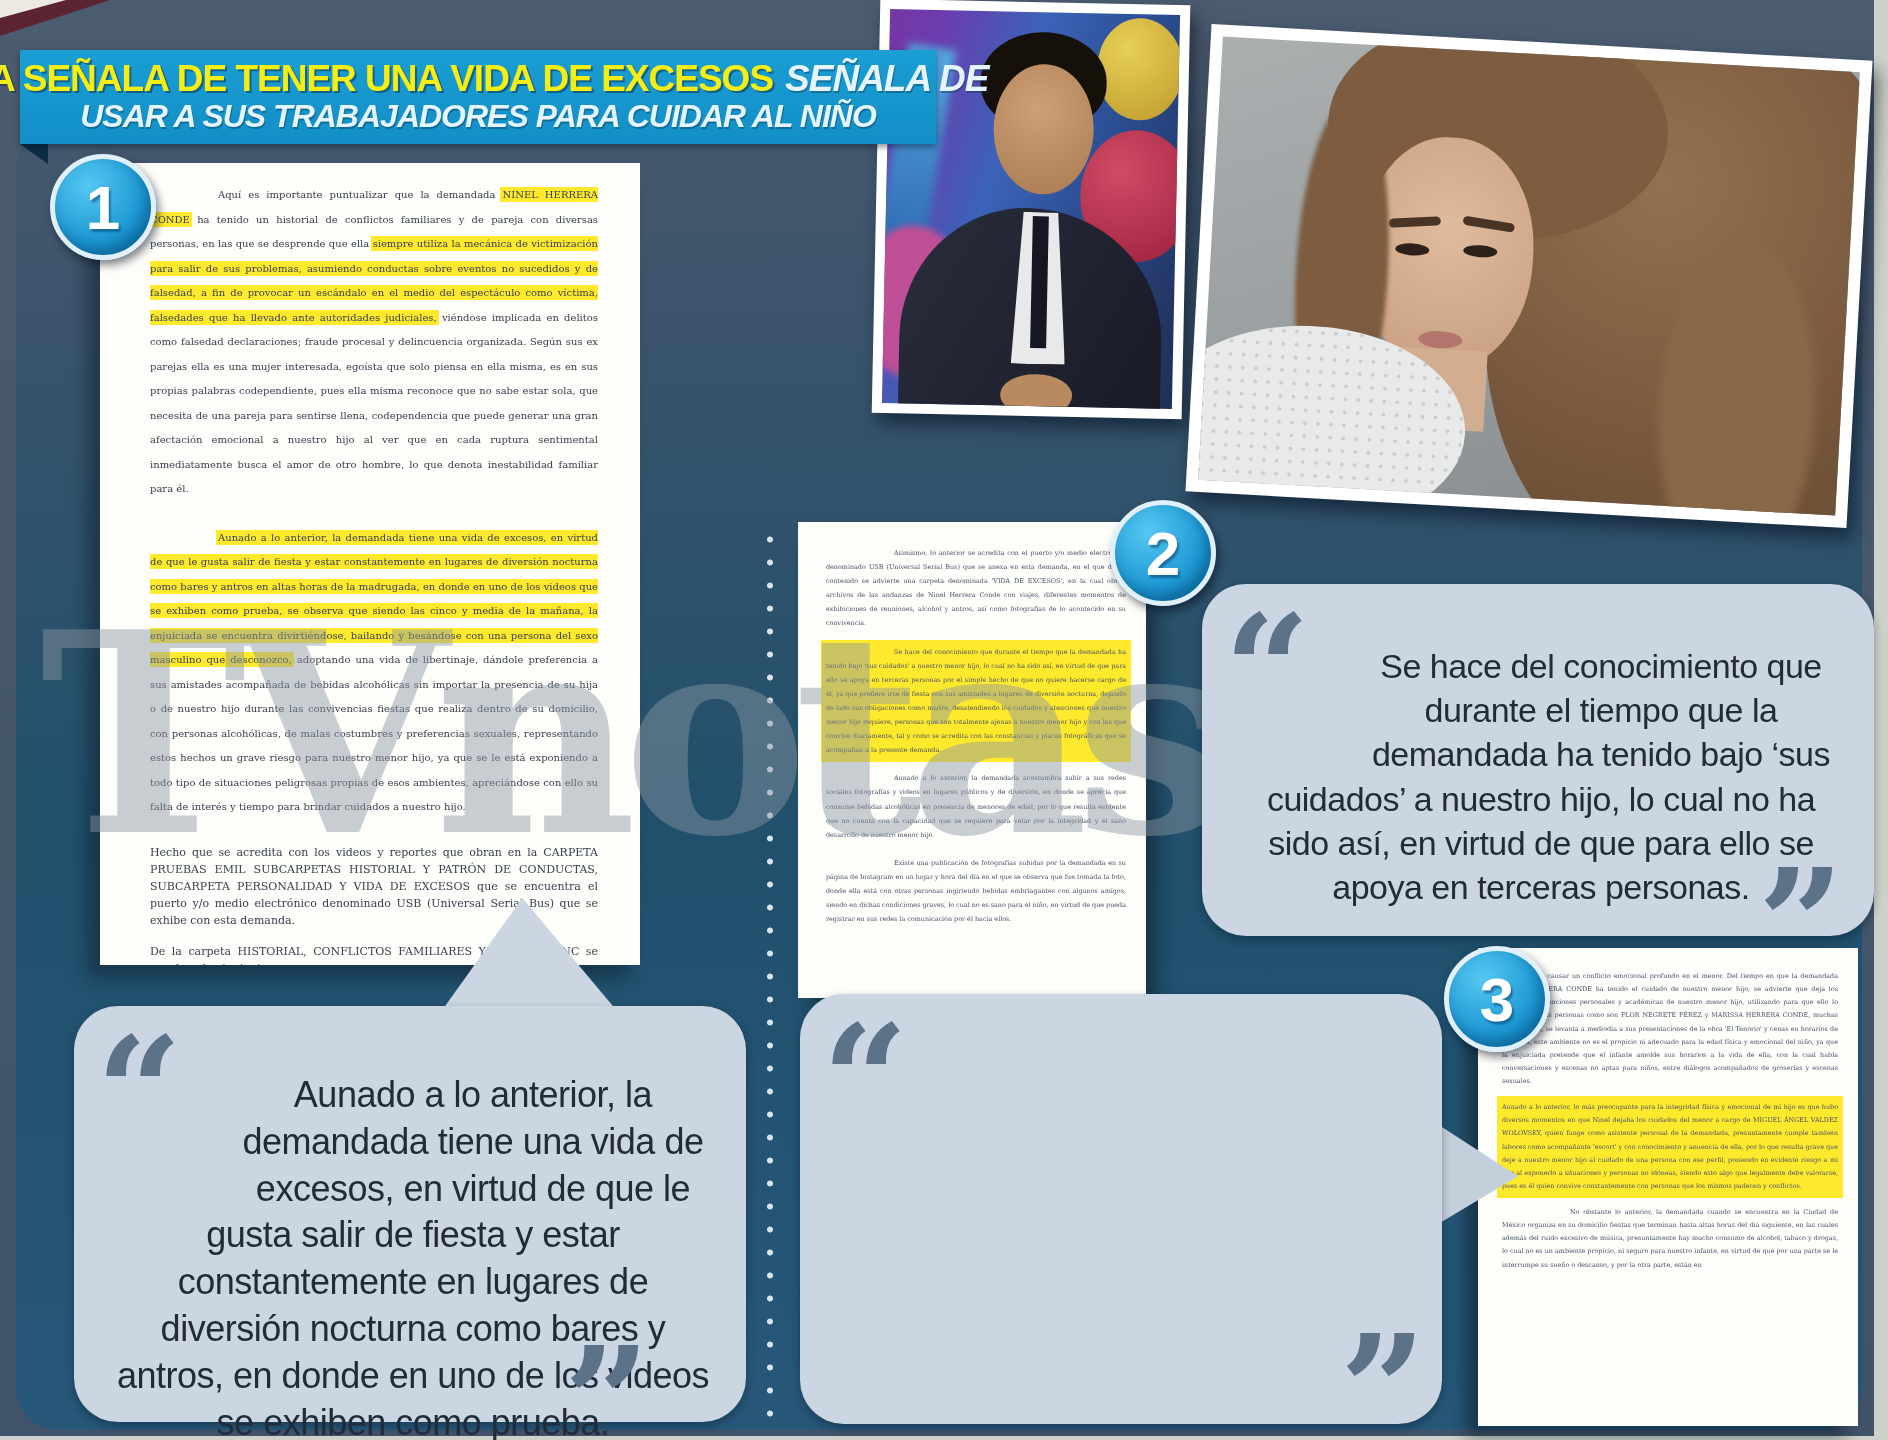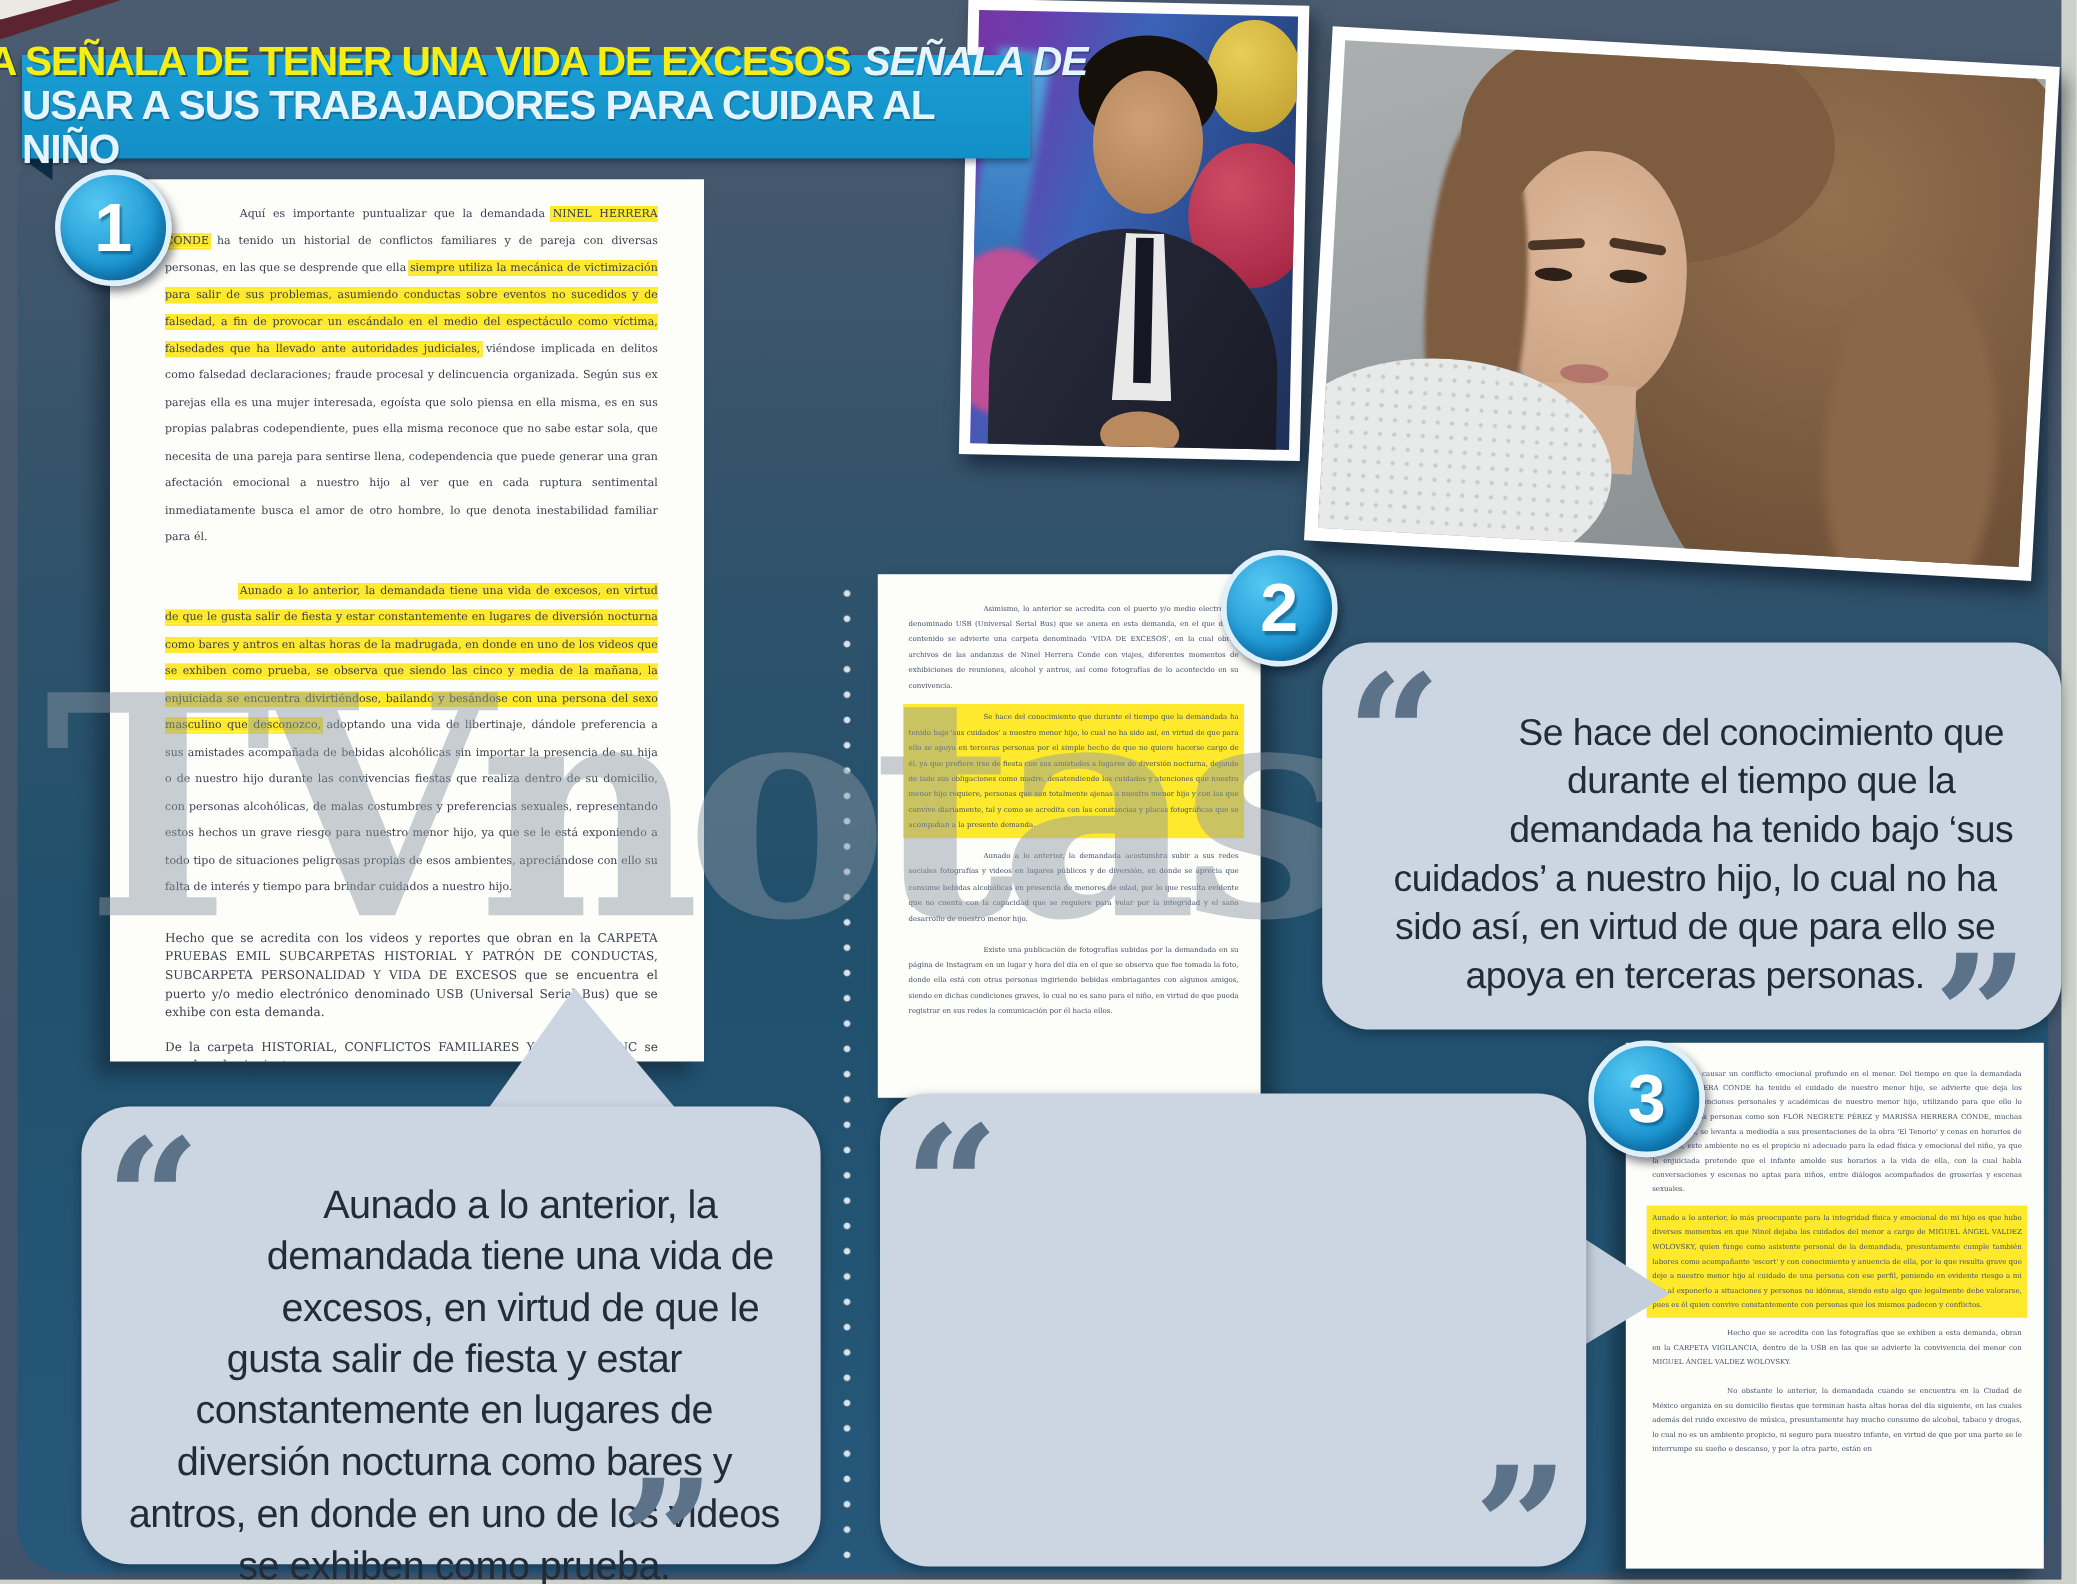--- a/index.html
+++ b/index.html
@@ -20,21 +20,21 @@
         background:linear-gradient(180deg,#1a9ed4 0%,#128fc6 100%);
         box-shadow:0 3px 6px rgba(0,20,40,.45);
         display:flex;flex-direction:column;align-items:center;justify-content:center;}
   .banner-fold{position:absolute;left:20px;top:144px;width:28px;height:20px;z-index:6;
         background:#0b2e46;clip-path:polygon(0 0,100% 0,100% 100%);}
   .banner-line1{white-space:nowrap;font-size:37px;line-height:1.05;}
   .banner-line1 .hl-yellow{color:#f6ee12;font-weight:800;letter-spacing:-1px;
         text-shadow:2px 2px 0 rgba(10,50,80,.55);}
   .banner-line1 .tail{color:#e6f5fd;font-weight:800;font-style:italic;letter-spacing:-1px;
         margin-left:12px;text-shadow:1px 2px 0 rgba(10,50,80,.4);}
-  .banner-line2{color:#e6f5fd;font-weight:800;font-size:37px;
+  .banner-line2{color:#e6f5fd;font-weight:800;font-style:italic;font-size:32px;
         letter-spacing:-1px;line-height:1.1;text-shadow:1px 2px 0 rgba(10,50,80,.4);}
 
   
   .badge{position:absolute;width:96px;height:96px;border-radius:50%;z-index:6;
         background:radial-gradient(circle at 35% 28%,#55c8f2,#1c96d2 62%,#0e7cb6 100%);
         border:5px solid #dff0fa;
         box-shadow:3px 5px 9px rgba(0,10,25,.5), inset -5px -7px 12px rgba(0,45,85,.35);
         display:flex;align-items:center;justify-content:center;
         color:#fff;font-size:62px;font-weight:800;text-shadow:2px 3px 2px rgba(0,60,100,.5);}
   .badge-1{left:50px;top:154px;}
@@ -244,17 +244,16 @@
   </div>
 
   <div class="bubble bubble-assistant">
     <span class="qmark qopen">“</span>
     <span class="qmark qclose-assistant">”</span>
   </div>
 
   <div class="doc doc-3">
       <p><span>del grado de causar un conflicto emocional profundo en el menor. Del tiempo en que la demandada NINEL HERRERA CONDE ha tenido el cuidado de nuestro menor hijo, se advierte que deja los cuidados y atenciones personales y académicas de nuestro menor hijo, utilizando para que ello lo hagan terceras personas como son FLOR NEGRETE PÉREZ y MARISSA HERRERA CONDE, muchas de las veces, se levanta a mediodía a sus presentaciones de la obra 'El Tenorio' y cenas en horarios de la noche, este ambiente no es el propicio ni adecuado para la edad física y emocional del niño, ya que la enjuiciada pretende que el infante amolde sus horarios a la vida de ella, con la cual habla conversaciones y escenas no aptas para niños, entre diálogos acompañados de groserías y escenas sexuales.</span></p>
       <p class="hlblock"><span>Aunado a lo anterior, lo más preocupante para la integridad física y emocional de mi hijo es que hubo diversos momentos en que Ninel dejaba los cuidados del menor a cargo de MIGUEL ÁNGEL VALDEZ WOLOVSKY, quien funge como asistente personal de la demandada, presuntamente cumple también labores como acompañante 'escort' y con conocimiento y anuencia de ella, por lo que resulta grave que deje a nuestro menor hijo al cuidado de una persona con ese perfil, poniendo en evidente riesgo a mi hijo al exponerlo a situaciones y personas no idóneas, siendo esto algo que legalmente debe valorarse, pues es él quien convive constantemente con personas que los mismos padecen y conflictos.</span></p>
-      <p class="ind"><span>Hecho que se acredita con las fotografías que se exhiben a esta demanda, obran en la CARPETA VIGILANCIA, dentro de la USB en las que se advierte la convivencia del menor con MIGUEL ÁNGEL VALDEZ WOLOVSKY.</span></p>
       <p class="ind"><span>No obstante lo anterior, la demandada cuando se encuentra en la Ciudad de México organiza en su domicilio fiestas que terminan hasta altas horas del día siguiente, en las cuales además del ruido excesivo de música, presuntamente hay mucho consumo de alcohol, tabaco y drogas, lo cual no es un ambiente propicio, ni seguro para nuestro infante, en virtud de que por una parte se le interrumpe su sueño o descanso, y por la otra parte, están en</span></p>
     </div>
   <div class="badge badge-3">3</div>
 </div>
 
 </body></html>

